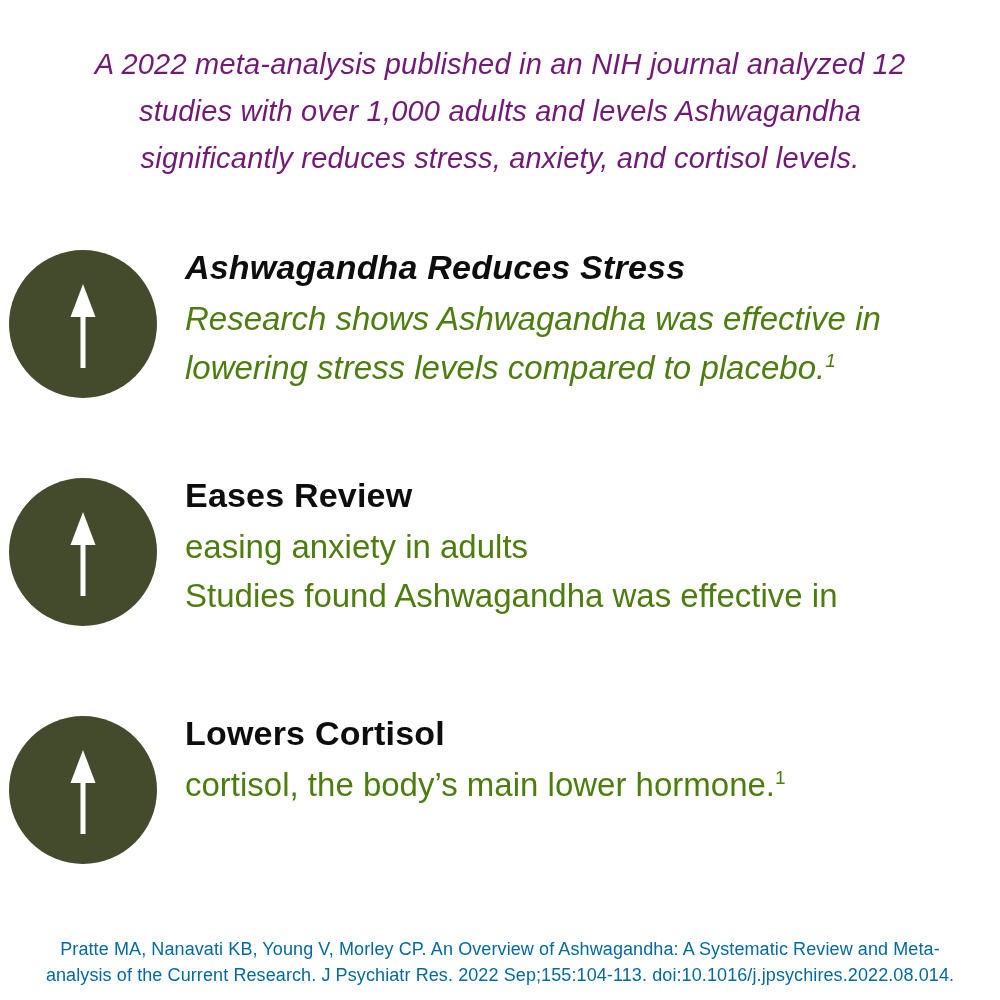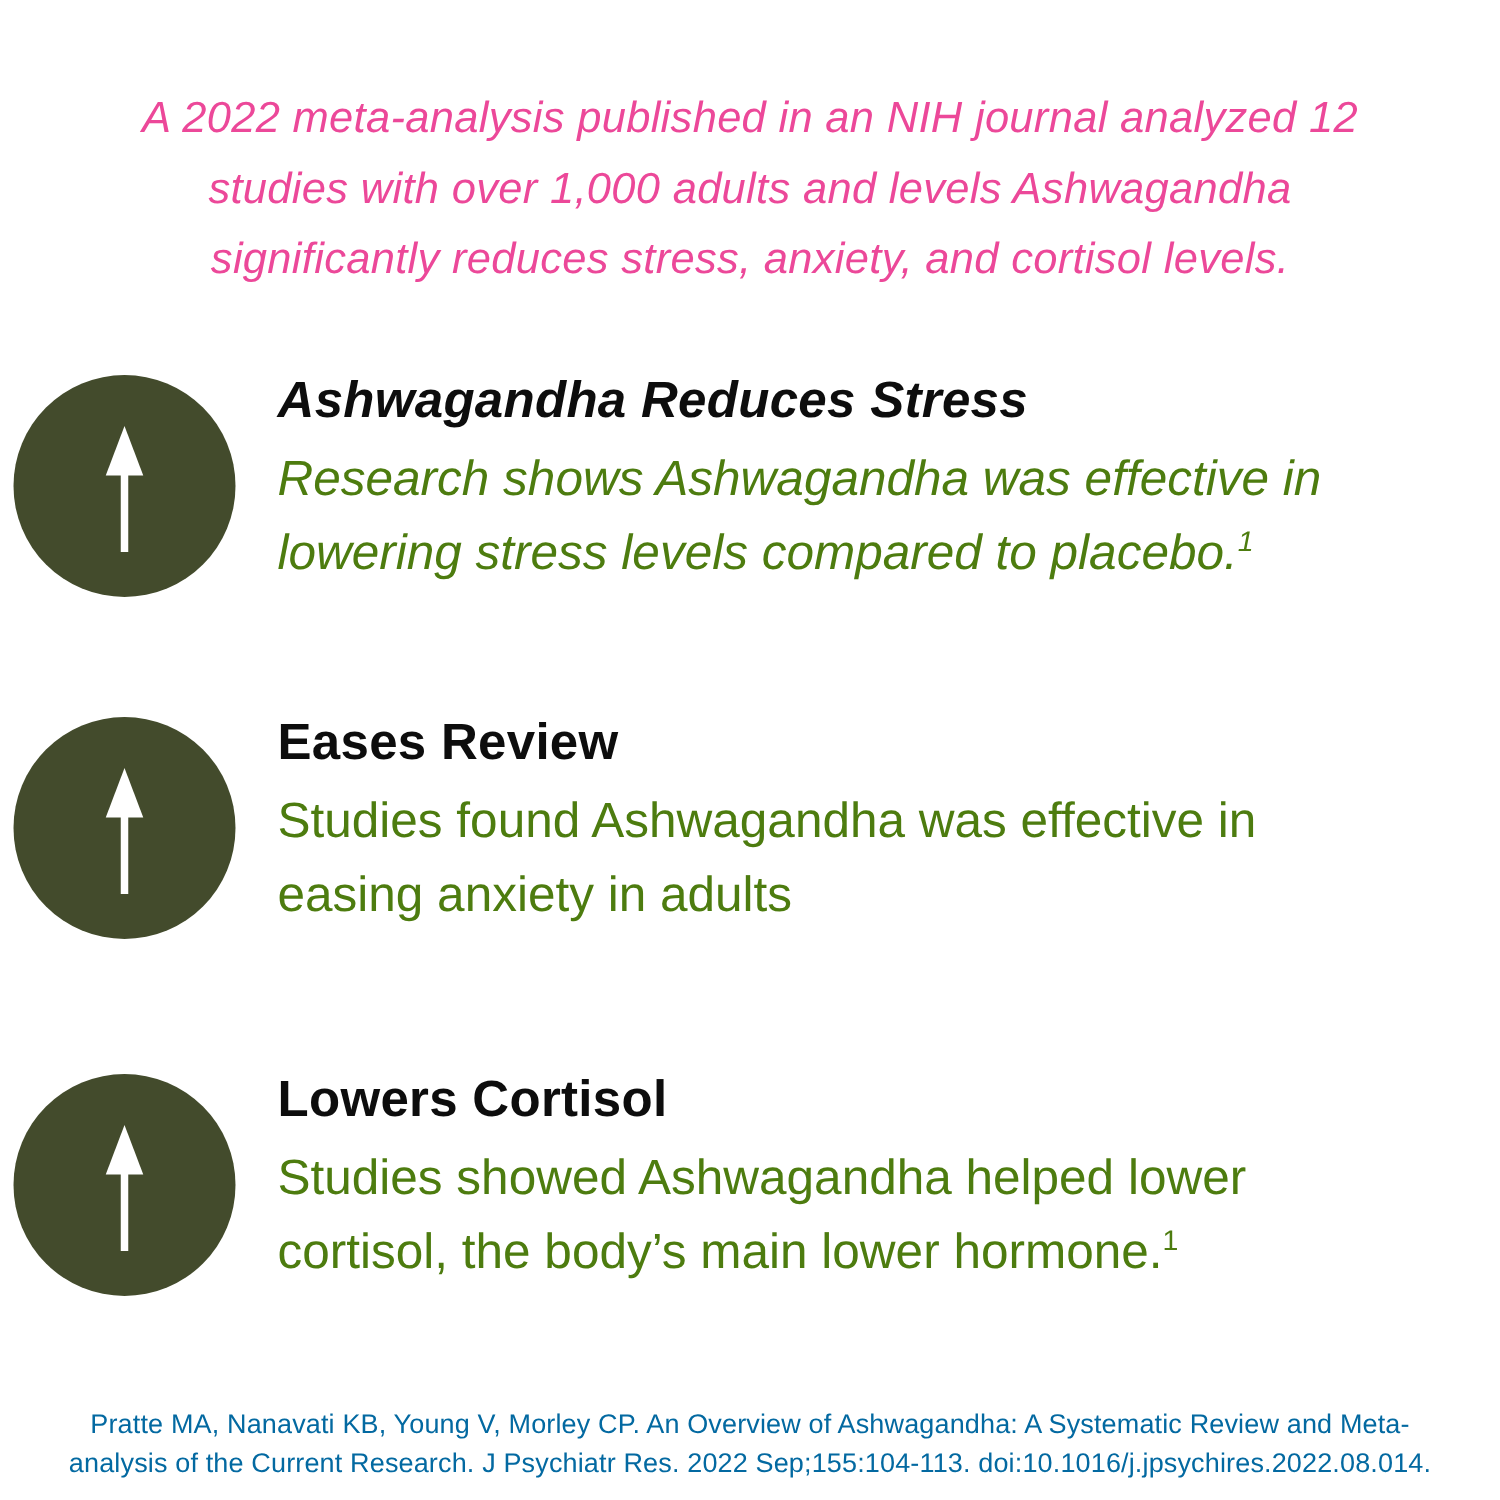--- a/index.html
+++ b/index.html
@@ -15,23 +15,22 @@
   
   .intro {
     position: absolute;
     top: 41px;
     left: 0;
     width: 100%;
     text-align: center;
     font-style: italic;
     font-size: 29px;
     line-height: 47px;
-    color: #ec4899;
+    color: #701a75;
     letter-spacing: 0.2px;
-    margin-top: 15px;
   }
 
   
   .section { position: absolute; left: 0; width: 1000px; height: 160px; }
   .section-1 { top: 250px; font-style: italic; }
   .section-2 { top: 478px; }
   .section-3 { top: 716px; }
 
   .badge {
     position: absolute;
@@ -111,37 +110,36 @@
   <div class="section section-2">
     <div class="badge" style="background: rgb(67, 75, 44);">
       <svg viewBox="0 0 148 148" xmlns="http://www.w3.org/2000/svg" aria-hidden="true">
         <line x1="74" y1="62" x2="74" y2="118" stroke="#ffffff" stroke-width="5"></line>
         <polygon points="74,34 61.5,67 86.5,67" fill="#ffffff"></polygon>
       </svg>
     </div>
     <div class="texts">
       <div class="title">Eases Review</div>
       <div class="body-block">
+        <div class="body-line"><span>easing anxiety in adults</span><sup class="fn"></sup></div>
         <div class="body-line">Studies found Ashwagandha was effective in</div>
-        <div class="body-line"><span>easing anxiety in adults</span><sup class="fn"></sup></div>
       </div>
     </div>
   </div>
 
   <div class="section section-3">
     <div class="badge" style="background: rgb(67, 75, 44);">
       <svg viewBox="0 0 148 148" xmlns="http://www.w3.org/2000/svg" aria-hidden="true">
         <line x1="74" y1="62" x2="74" y2="118" stroke="#ffffff" stroke-width="5"></line>
         <polygon points="74,34 61.5,67 86.5,67" fill="#ffffff"></polygon>
       </svg>
     </div>
     <div class="texts">
       <div class="title">Lowers Cortisol</div>
       <div class="body-block">
-        <div class="body-line">Studies showed Ashwagandha helped lower</div>
         <div class="body-line"><span>cortisol, the body’s main lower hormone.</span><sup class="fn">1</sup></div>
       </div>
     </div>
   </div>
 
   <div class="citation">
     <div>Pratte MA, Nanavati KB, Young V, Morley CP. An Overview of Ashwagandha: A Systematic Review and Meta-</div>
     <div>analysis of the Current Research. J Psychiatr Res. 2022 Sep;155:104-113. doi:10.1016/j.jpsychires.2022.08.014.</div>
   </div>
 

